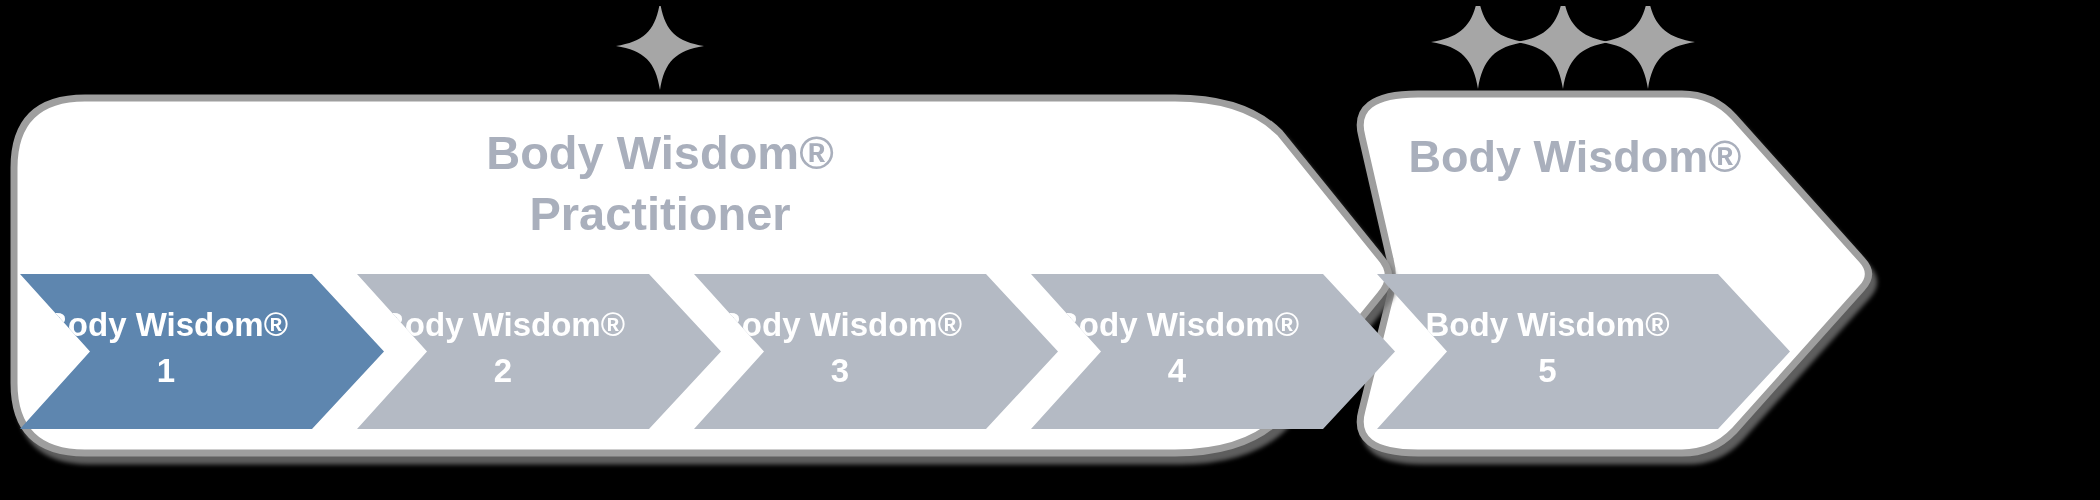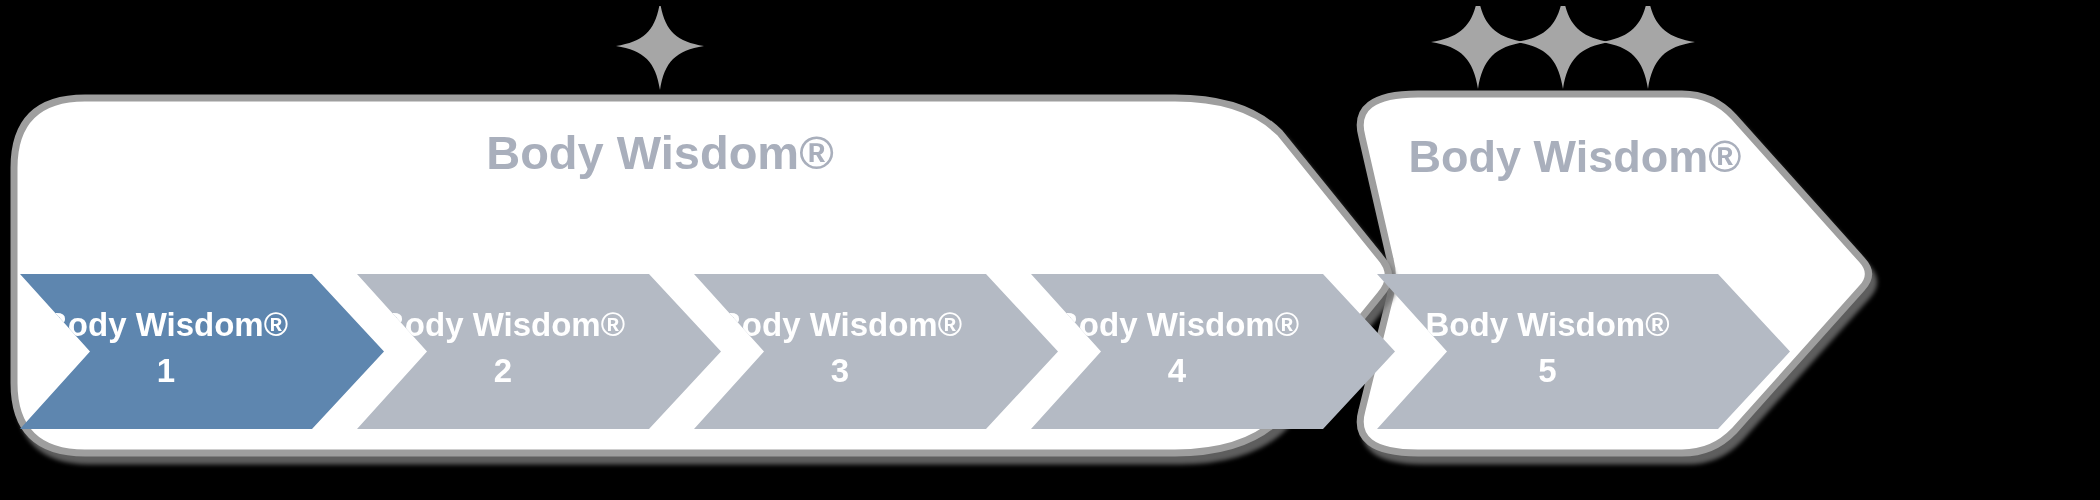--- a/index.html
+++ b/index.html
@@ -66,20 +66,21 @@
     <path class="container-shape" d="M 1418 88 L 1682 88 Q 1713 88 1734 111 L 1862 254 Q 1875 268 1862 282
              L 1734 425 Q 1713 447 1682 447 L 1418 447 Q 1350 447 1362 404 L 1390 291
              Q 1395 272 1390 253 L 1362 131 Q 1350 88 1418 88 Z"></path>
     <path class="container-shape" d="M 85 92 L 1175 92 Q 1245 92 1280 127 L 1380 251 Q 1397 270 1380 289
              L 1280 412 Q 1245 447 1175 447 L 85 447 Q 14 447 14 377 L 14 162
              Q 14 92 85 92 Z"></path>
   </svg>
 
   <div class="group-title practitioner-title">
     <div class="line">Body Wisdom®</div>
+    <div class="line">Practitioner</div>
   </div>
   <div class="group-title master-title">
     <div class="line">Body Wisdom®</div>
   </div>
 
   <div class="stage stage-1 stage-active">
     <div class="stage-label">
       <span>Body Wisdom®</span>
       <span>1</span>
     </div>

